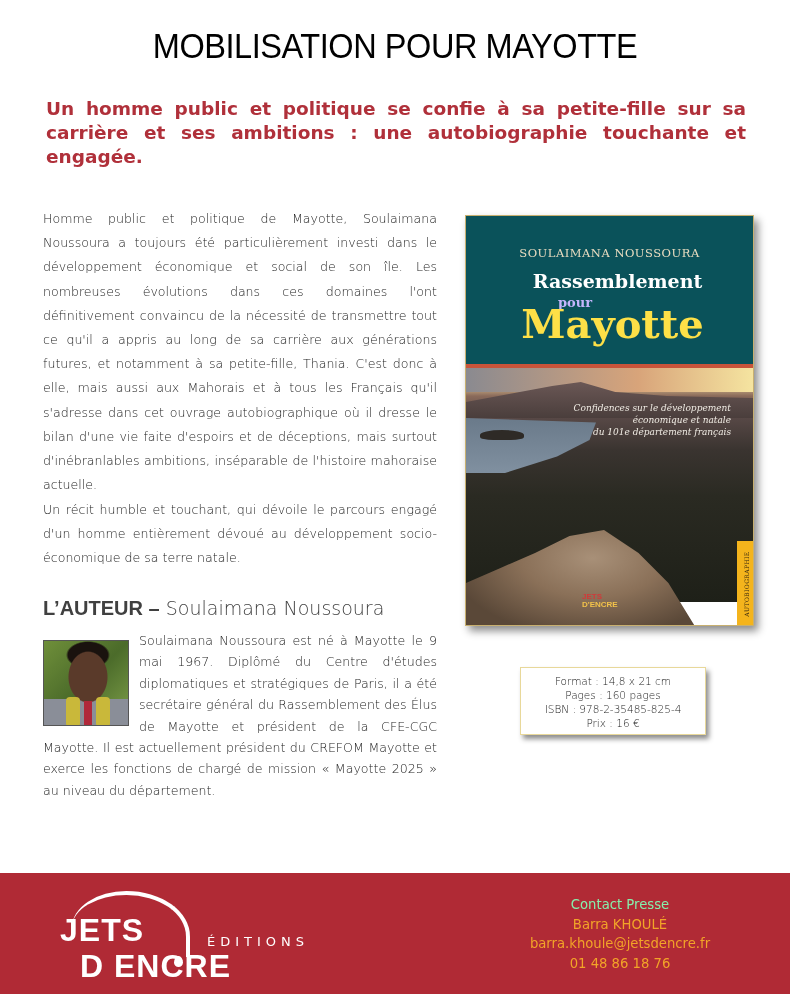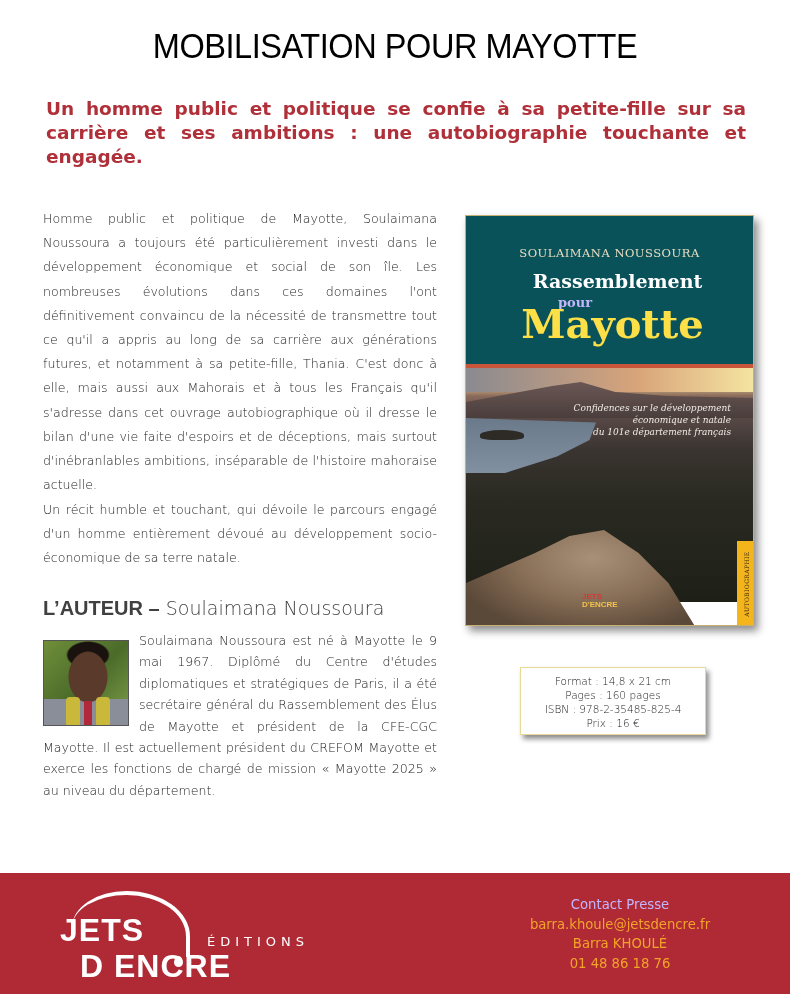--- a/index.html
+++ b/index.html
@@ -142,21 +142,21 @@
     font-size: 32px; color: #fff; letter-spacing: 1px;
   }
   .logo .drop {
     position: absolute; left: 114px; top: 71px; width: 9px; height: 11px; background: #fff;
     border-radius: 50% 50% 50% 50% / 60% 60% 40% 40%;
   }
   .contact {
     position: absolute; left: 500px; top: 22px; width: 240px; text-align: center;
     font-family: "DejaVu Sans", sans-serif; font-size: 13.2px; line-height: 19.5px;
   }
-  .contact .label { color: #c4b5fd; }
+  .contact .label { color: #86efac; }
   .contact .orange { color: #f2a428; }
 </style>
 </head>
 <body>
 
 <h1 class="title">MOBILISATION POUR MAYOTTE</h1>
 <p class="subtitle">Un homme public et politique se confie à sa petite-fille sur sa carrière et ses ambitions : une autobiographie touchante et engagée.</p>
 
 <p class="body-text p1">Homme public et politique de Mayotte, Soulaimana Noussoura a toujours été particulièrement investi dans le développement économique et social de son île. Les nombreuses évolutions dans ces domaines l'ont définitivement convaincu de la nécessité de transmettre tout ce qu'il a appris au long de sa carrière aux générations futures, et notamment à sa petite-fille, Thania. C'est donc à elle, mais aussi aux Mahorais et à tous les Français qu'il s'adresse dans cet ouvrage autobiographique où il dresse le bilan d'une vie faite d'espoirs et de déceptions, mais surtout d'inébranlables ambitions, inséparable de l'histoire mahoraise actuelle.</p>
 <p class="body-text p2">Un récit humble et touchant, qui dévoile le parcours engagé d'un homme entièrement dévoué au développement socio-économique de sa terre natale.</p>
@@ -214,17 +214,17 @@
 <div class="footer">
   <div class="logo">
     <div class="arc"></div>
     <div class="jets">JETS</div>
     <div class="editions">ÉDITIONS</div>
     <div class="dencre">D ENCRE</div>
     <div class="drop"></div>
   </div>
   <div class="contact">
     <div class="label">Contact Presse</div>
+    <div class="orange">Barra KHOULÉ</div>
     <div class="orange">barra.khoule@jetsdencre.fr</div>
-    <div class="orange">Barra KHOULÉ</div>
     <div class="orange">01 48 86 18 76</div>
   </div>
 </div>
 
 </body></html>

